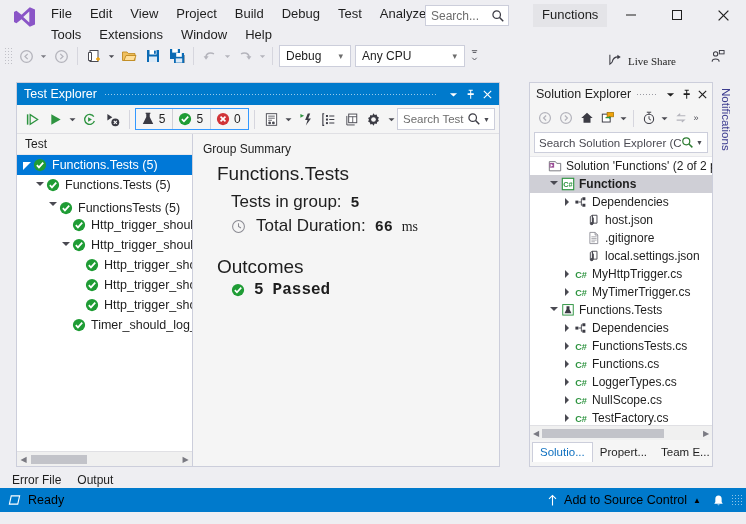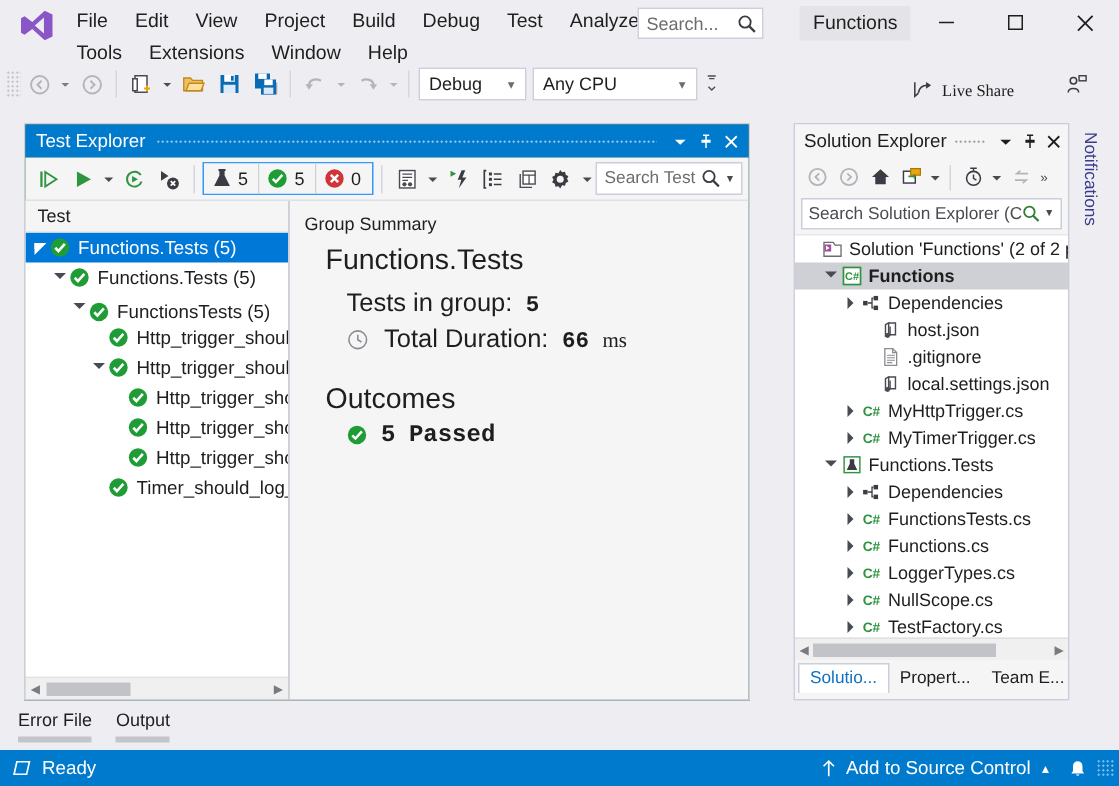--- a/index.html
+++ b/index.html
@@ -205,22 +205,22 @@
   }
 
   
   .bottom-tabs { position: absolute; left: 4px; top: 471px; display: flex; }
   .btab { font-size: 12px; color: #1e1e1e; padding: 2px 8px 0 8px; cursor: default;
     white-space: nowrap; text-align: center; }
   .btab .ul { height: 4px; background: #c4c4cc; margin-top: 4px; }
 
   
   .statusbar {
-    position: absolute; left: 0; top: 500px; width: 746px; height: 24px;
-    background: #007acc; display: flex; align-items: center; color: #ffffff;
+    position: absolute; left: 0; top: 488px; width: 746px; height: 24px;
+    background: #007acc; display: flex; align-items: center; color: #000000;
   }
   .sb-ready { display: flex; align-items: center; gap: 7px; padding-left: 8px;
     font-size: 12.5px; }
   .sb-src { margin-left: auto; display: flex; align-items: center; gap: 6px;
     font-size: 12.5px; cursor: default; padding: 0 4px; }
   .sb-bell { width: 26px; display: flex; align-items: center; justify-content: center;
     cursor: default; }
   .sb-grip { width: 12px; height: 12px; margin-right: 3px;
     background-image: radial-gradient(#ffffff 34%, transparent 35%);
     background-size: 3px 3px; opacity: .55; }

